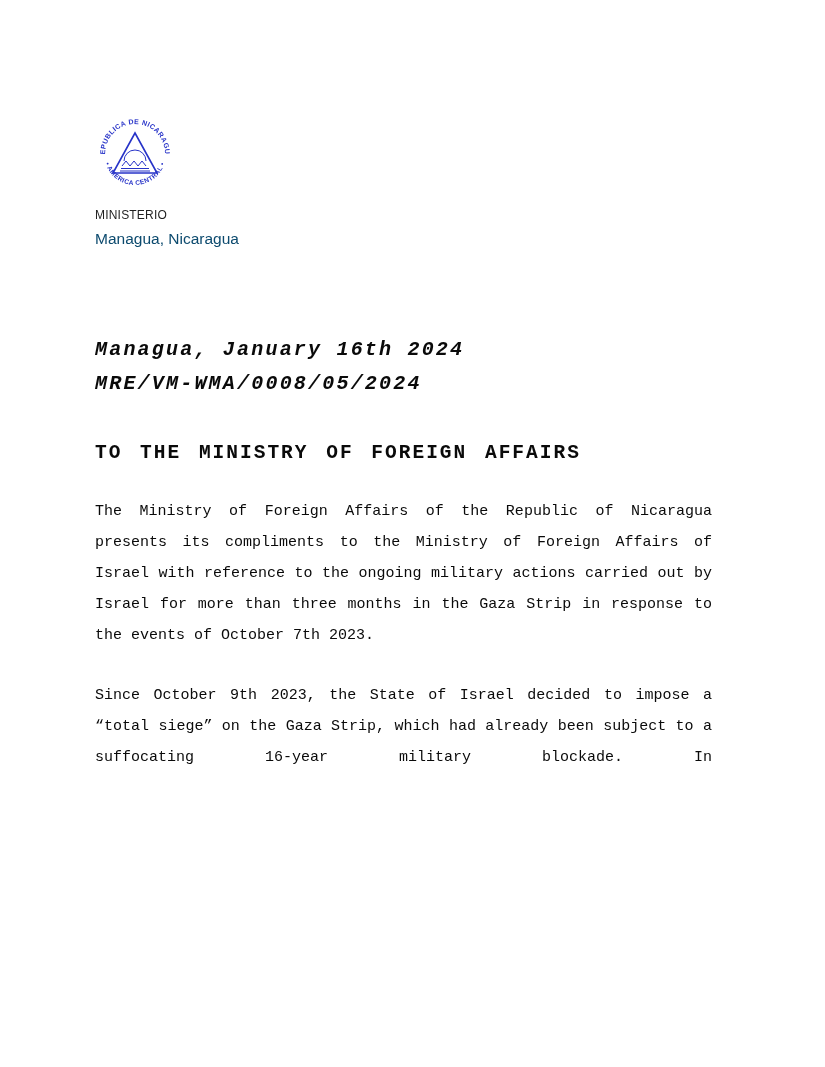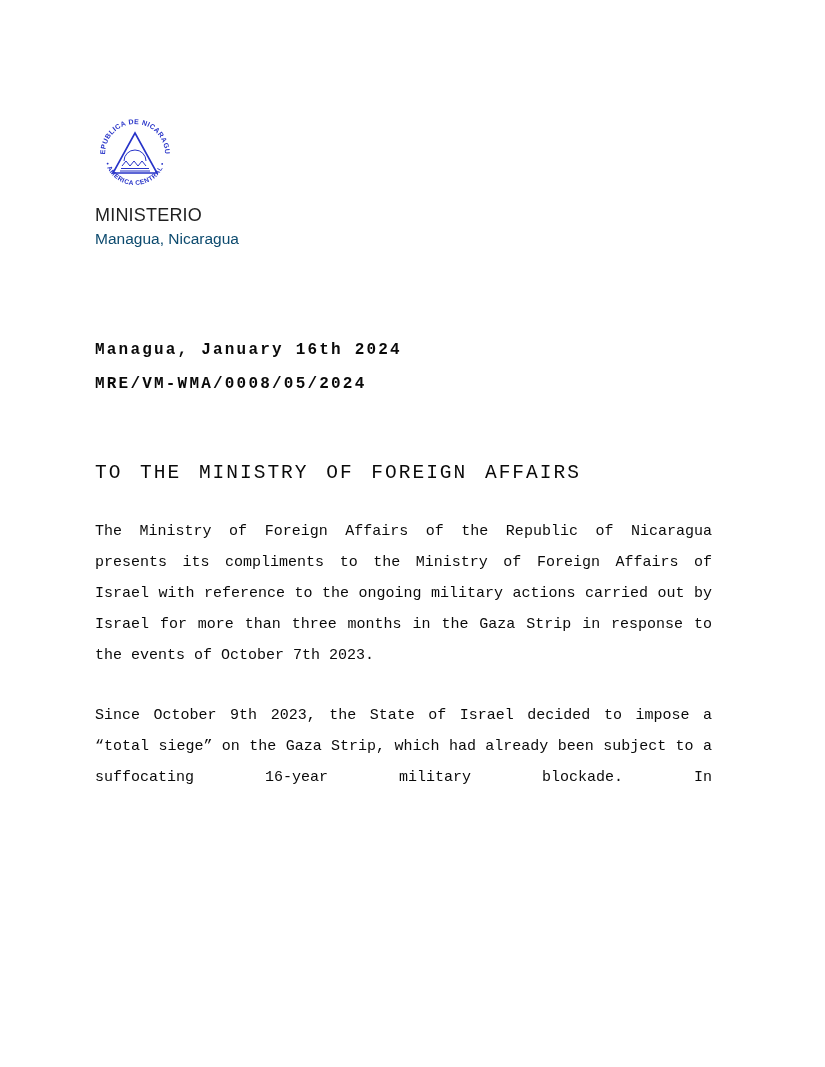--- a/index.html
+++ b/index.html
@@ -20,50 +20,51 @@
     top: 112px;
     width: 320px;
   }
   .seal {
     width: 80px;
     height: 84px;
     margin-bottom: 9px;
   }
   .seal svg { display: block; width: 100%; height: 100%; }
   .ministry-line {
-    font-size: 18px;
+    font-size: 12px;
     line-height: 21.5px;
     letter-spacing: 0.2px;
     color: #1f1f1f;
   }
   .letterhead-city {
     font-size: 15.5px;
     line-height: 21px;
     margin-top: 1px;
     color: #0c4a6e;
   }
   .letter {
     position: absolute;
     left: 95px;
     top: 333px;
     width: 617px;
     font-family: "Liberation Mono", "DejaVu Sans Mono", monospace;
     color: #0a0a0a;
   }
   .dateline, .reference {
-    font-size: 16px;
+    font-size: 20px;
     font-weight: 700;
     letter-spacing: 2.2px;
     line-height: 34px;
     white-space: nowrap;
+    font-style: italic;
   }
   .recipient {
-    margin-top: 59px;
+    margin-top: 39px;
     font-size: 19.5px;
-    font-weight: 400;
+    font-weight: 700;
     letter-spacing: 2px;
     word-spacing: 4px;
     line-height: 27px;
   }
   .para {
     margin-top: 29px;
     font-size: 15px;
     line-height: 31px;
     text-align: justify;
     text-justify: inter-word;

